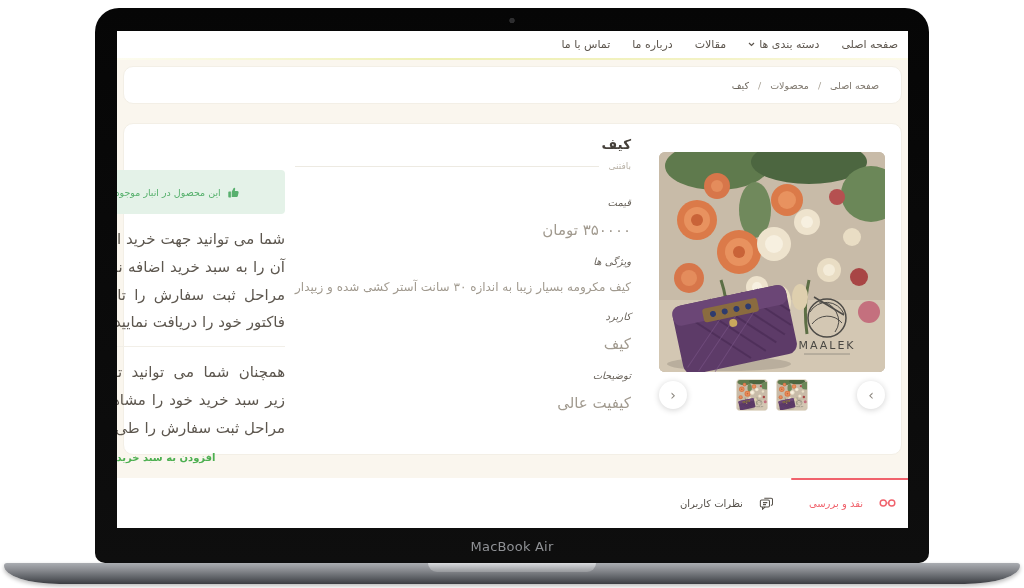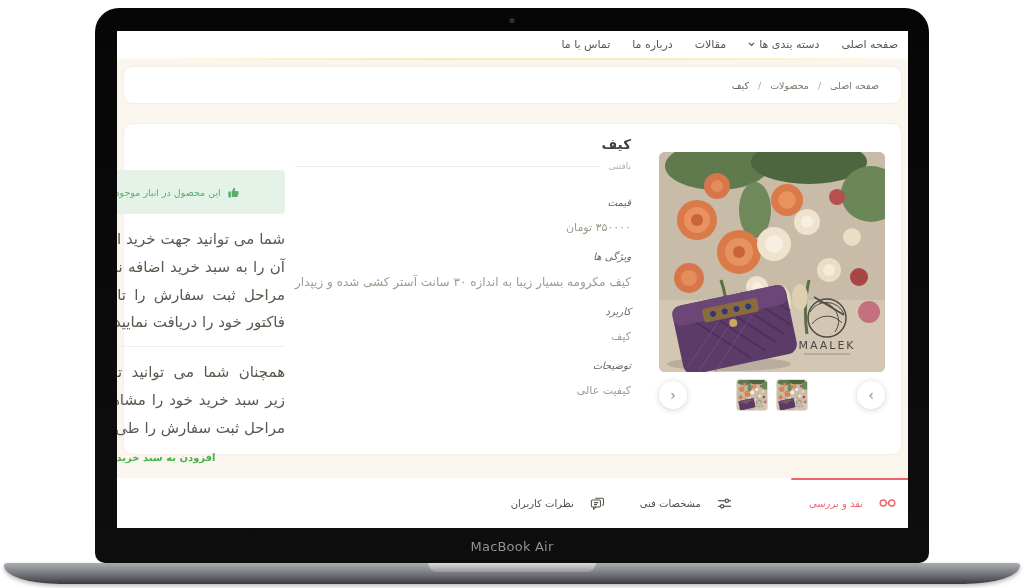--- a/index.html
+++ b/index.html
@@ -97,21 +97,21 @@
   .thumb + .thumb { margin-right: 8px; }
 
   
   .info { flex: 1; padding: 0 12px 0 10px; }
   .product-title { font-size: 13.5px; font-weight: bold; color: #45403a; margin-bottom: 9px; }
   .subtitle-row { display: flex; align-items: center; gap: 10px; }
   .product-category { font-size: 9px; color: #b9b2a7; }
   .subtitle-line { flex: 1; height: 1px; background: #edeae2; }
   .specs { margin-top: 26px; }
   .spec-label { font-size: 10px; color: #6a645c; margin-bottom: 13px; font-style: italic; }
-  .spec-value { font-size: 11px; color: #a19a8f; margin-bottom: 17px; }
+  .spec-value { font-size: 15px; color: #a19a8f; margin-bottom: 17px; }
   .spec-value.long { font-size: 12px; white-space: nowrap; }
 
   
   .purchase { width: 238px; flex: none; padding-top: 34px; }
   .stock-badge {
     height: 44px; background: #e4f2e8; border-radius: 4px;
     display: flex; align-items: center; justify-content: center; gap: 6px;
     color: #56b06c; font-size: 9.5px;
   }
   .purchase-note { margin-top: 12px; font-size: 15px; color: #5d574f; line-height: 1.85; text-align: justify; }
@@ -121,21 +121,21 @@
 
   
   .tabs-bar {
     margin-top: 23px; height: 50px; background: #fff;
     display: flex; align-items: stretch; gap: 36px; padding: 0 12px;
   }
   .tab {
     position: relative; display: flex; align-items: center; gap: 16px;
     font-size: 10px; color: #534e47; cursor: pointer; white-space: nowrap;
   }
-  .tab.active { color: #f0626c; margin-left: 41px; }
+  .tab.active { color: #f0626c; }
   .tab.active::before {
     content: ""; position: absolute; top: 0; right: -14px; left: -18px;
     height: 2px; background: #f0626c; border-radius: 2px;
   }
   .tab-icon { display: flex; align-items: center; }
 </style>
 </head>
 <body>
 
 <div class="laptop-screen">
@@ -460,31 +460,20 @@
           <svg width="17" height="12" viewBox="0 0 20 14" fill="none" stroke="#f0626c" stroke-width="1.7">
               <circle cx="5" cy="7" r="3.6"></circle>
               <circle cx="15" cy="7" r="3.6"></circle>
               <path d="M8.6 7h2.8" stroke-width="1.2"></path>
             </svg>
         </span>
         <span>نقد و بررسی</span>
       </div>
       <div class="tab">
         <span class="tab-icon">
-          <svg width="15" height="13" viewBox="0 0 16 14" stroke="#57524b" stroke-width="1.3" fill="#fff">
-              <path d="M1 4h14"></path>
-              <circle cx="10.5" cy="4" r="1.8"></circle>
-              <path d="M1 10h14"></path>
-              <circle cx="5.5" cy="10" r="1.8"></circle>
-            </svg>
-        </span>
-        <span>مشخصات فنی</span>
-      </div>
-      <div class="tab">
-        <span class="tab-icon">
           <svg width="14" height="13" viewBox="0 0 16 15" fill="none" stroke="#57524b" stroke-width="1.2">
               <rect x="1.5" y="3.5" width="10.5" height="8" rx="1.5"></rect>
               <path d="M4 11.5v2.6l3.1-2.6"></path>
               <path d="M4.5 6.5h5M4.5 8.8h3.5"></path>
               <path d="M6 1.5h8A1.5 1.5 0 0 1 15.5 3v5A1.5 1.5 0 0 1 14 9.5h-.4"></path>
             </svg>
         </span>
         <span>نظرات کاربران</span>
       </div>
     </div>

